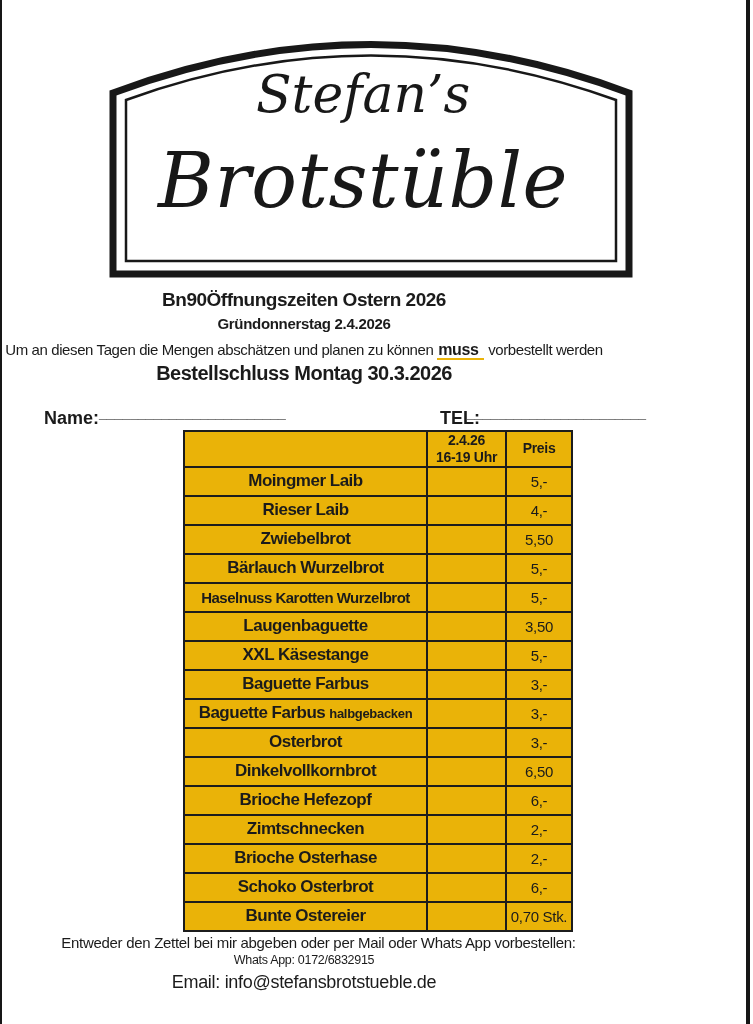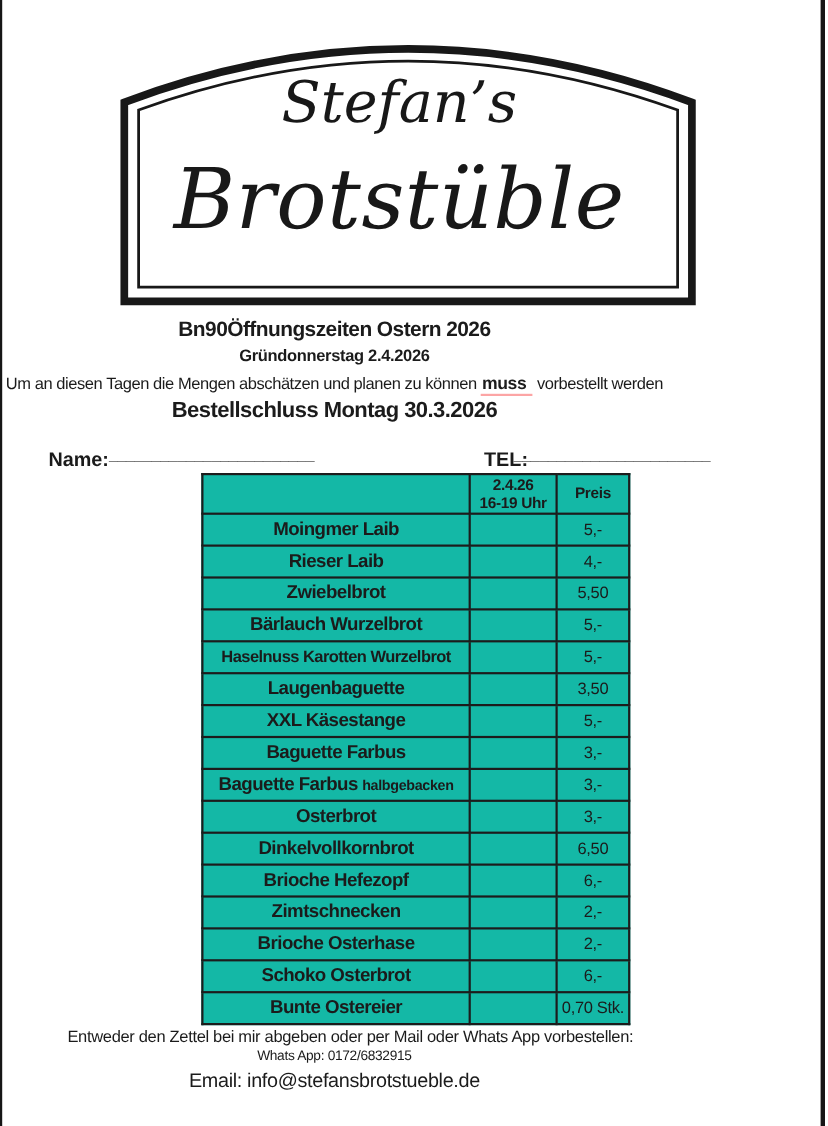--- a/index.html
+++ b/index.html
@@ -29,38 +29,38 @@
   .logo-l1 { top:30px; font-size:52px; }
   .logo-l2 { top:105px; font-size:76px; letter-spacing:0.5px; }
 
   
   .centered { position:absolute; left:0; width:608px; text-align:center; white-space:nowrap; }
   .t1 { top:289px; font-size:19px; font-weight:bold; letter-spacing:-0.5px; }
   .t2 { top:315px; font-size:15px; font-weight:bold; letter-spacing:-0.3px; }
   .notice { top:341px; font-size:15px; letter-spacing:-0.4px; }
   .notice .muss {
     font-weight:bold; font-size:16px;
-    border-bottom:2px solid #fca5a5;
+    border-bottom:2px solid #eab308;
     padding:0 6px 0 1px;
   }
   .deadline { top:362px; font-size:20px; font-weight:bold; letter-spacing:-0.5px; }
 
   
   .fill-label { position:absolute; top:408px; font-size:18px; font-weight:bold; white-space:nowrap; }
   .fill-line  { position:absolute; top:405px; font-size:14px; font-weight:bold; letter-spacing:0; white-space:nowrap; }
   .name-label { left:44px; }
   .name-line  { left:99px; }
   .tel-label  { left:440px; }
   .tel-line   { left:467px; }
 
   
   .order-table {
     position:absolute; left:183px; top:430px;
     border-collapse:collapse; table-layout:fixed;
-    background:#14b8a6;
+    background:#eab308;
   }
   .order-table th, .order-table td {
     border:2px solid #1c1c1c;
     padding:0; text-align:center; vertical-align:middle;
     overflow:hidden; white-space:nowrap;
   }
   .order-table thead th { height:34px; font-size:14px; font-weight:bold; line-height:1.2; letter-spacing:-0.3px; }
   .order-table tbody td { height:29px; }
   td.prod  { font-weight:bold; font-size:17px; letter-spacing:-0.5px; }
   td.price { font-size:15px; letter-spacing:-0.3px; }

